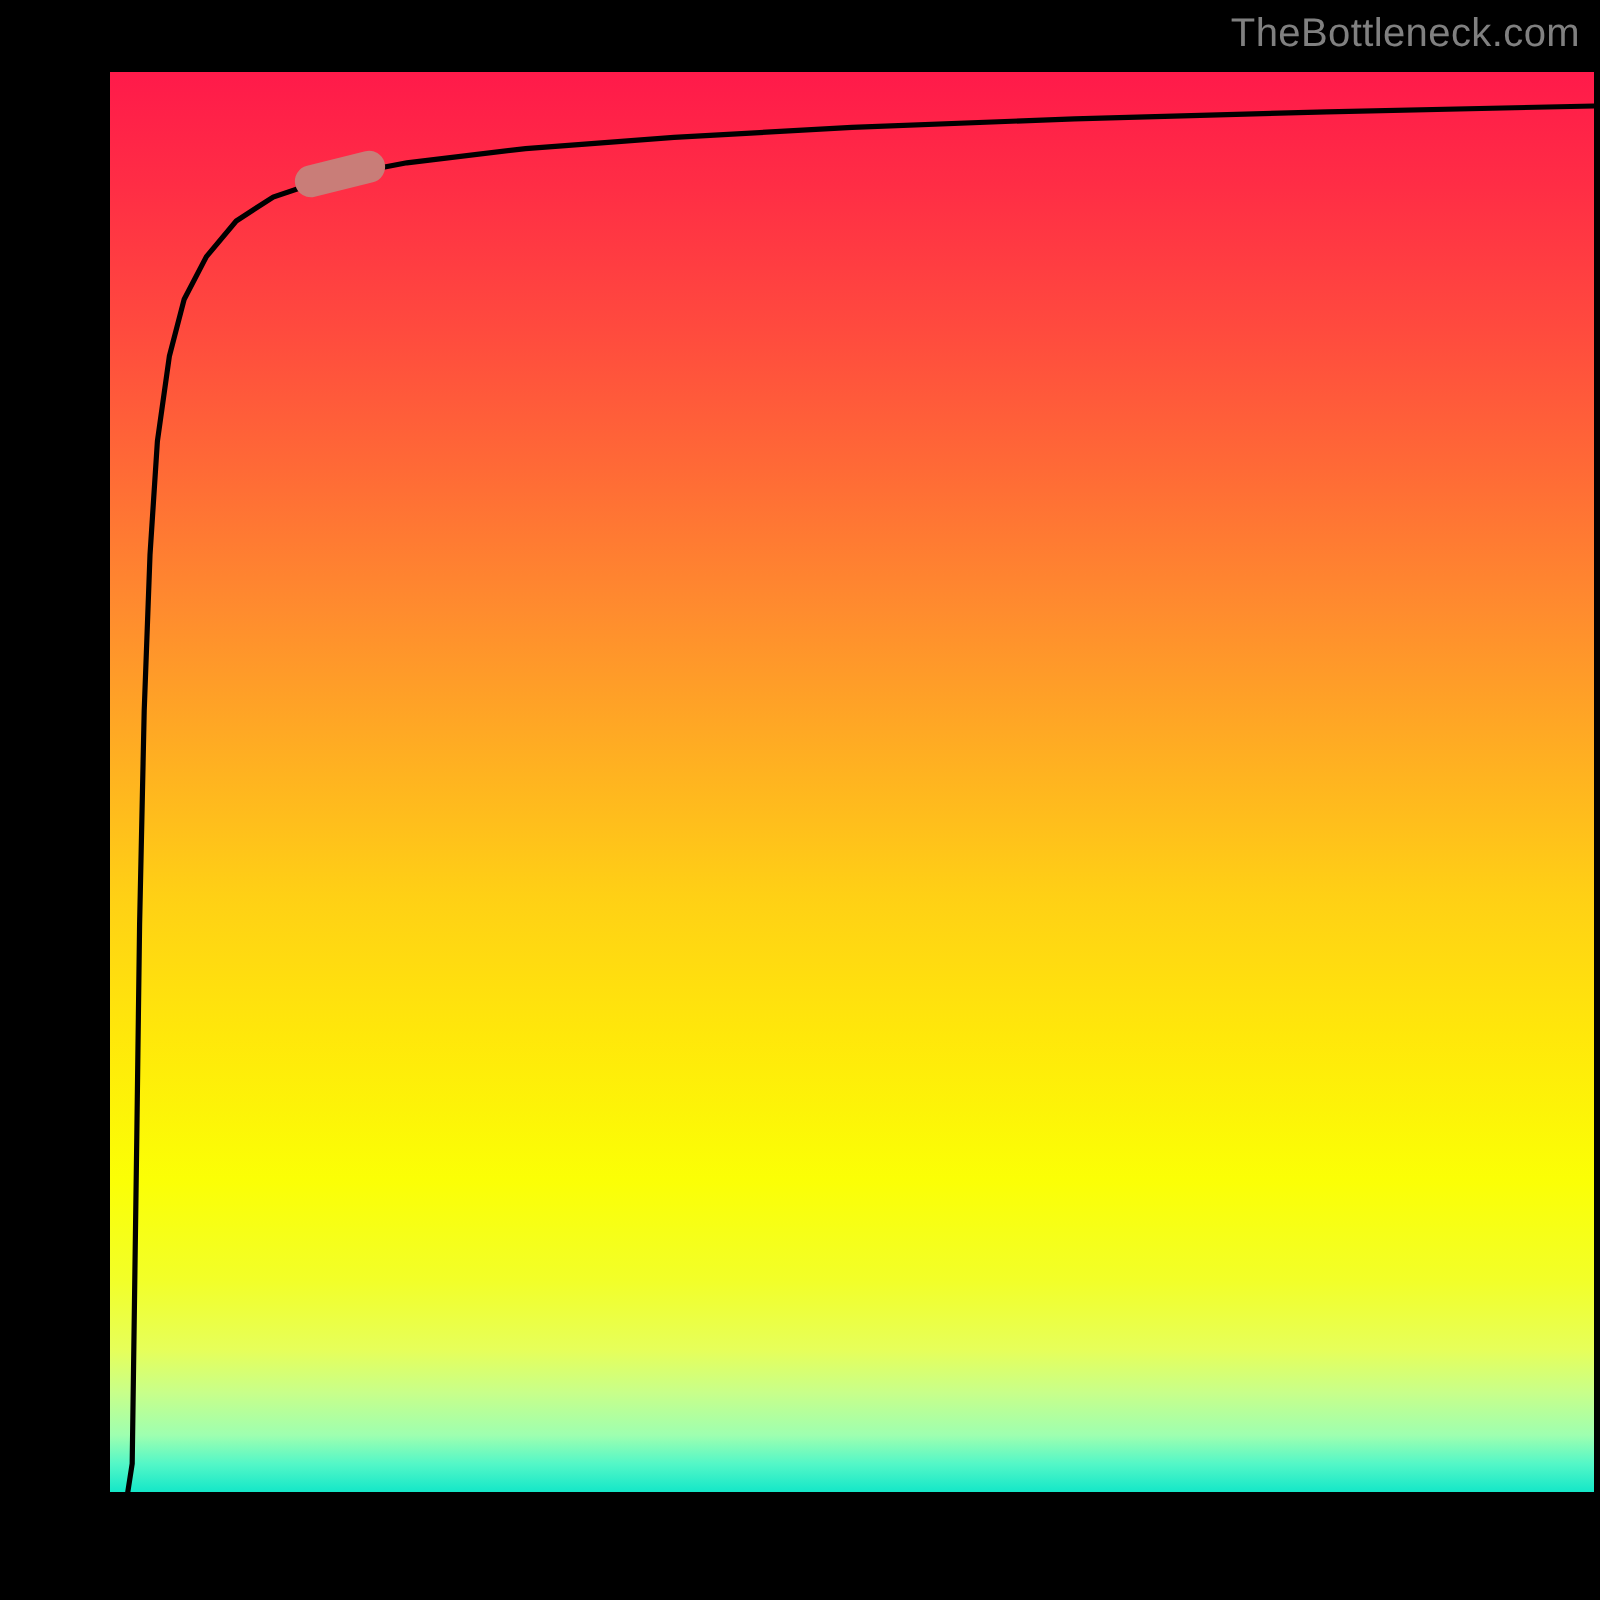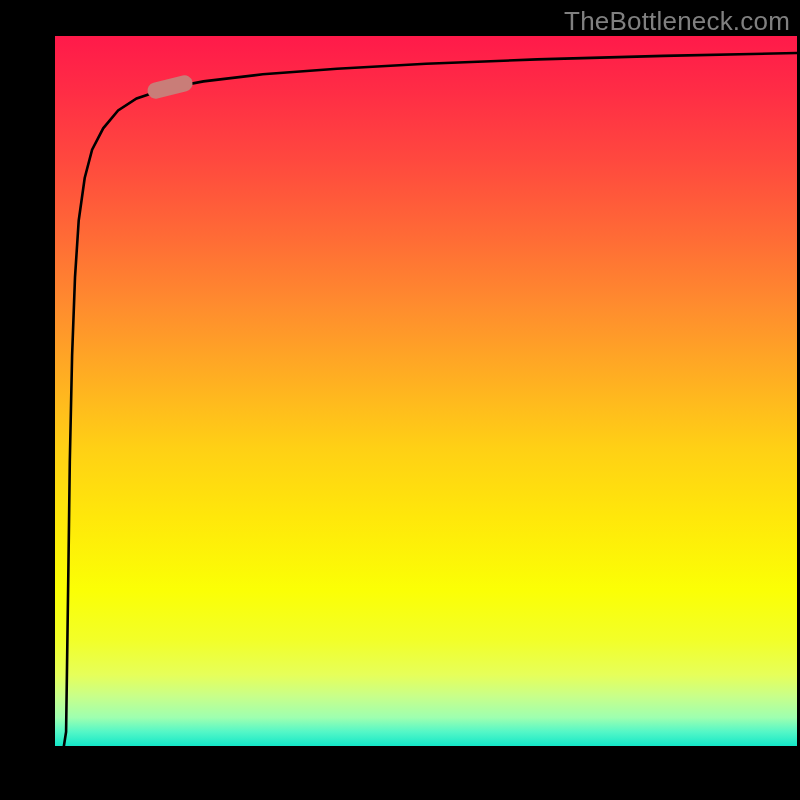--- a/index.html
+++ b/index.html
@@ -9,21 +9,21 @@
     background: #000;
     position: relative;
     font-family: Arial, Helvetica, sans-serif;
     overflow: hidden;
   }
   .watermark {
     position: absolute;
     top: 6px;
     right: 10px;
     color: #808080;
-    font-size: 26px;
+    font-size: 20px;
     z-index: 10;
     letter-spacing: 0.2px;
     text-align: center;
   }
   .plot-area {
     position: absolute;
     left: 55px;
     top: 36px;
     width: 742px;
     height: 710px;

